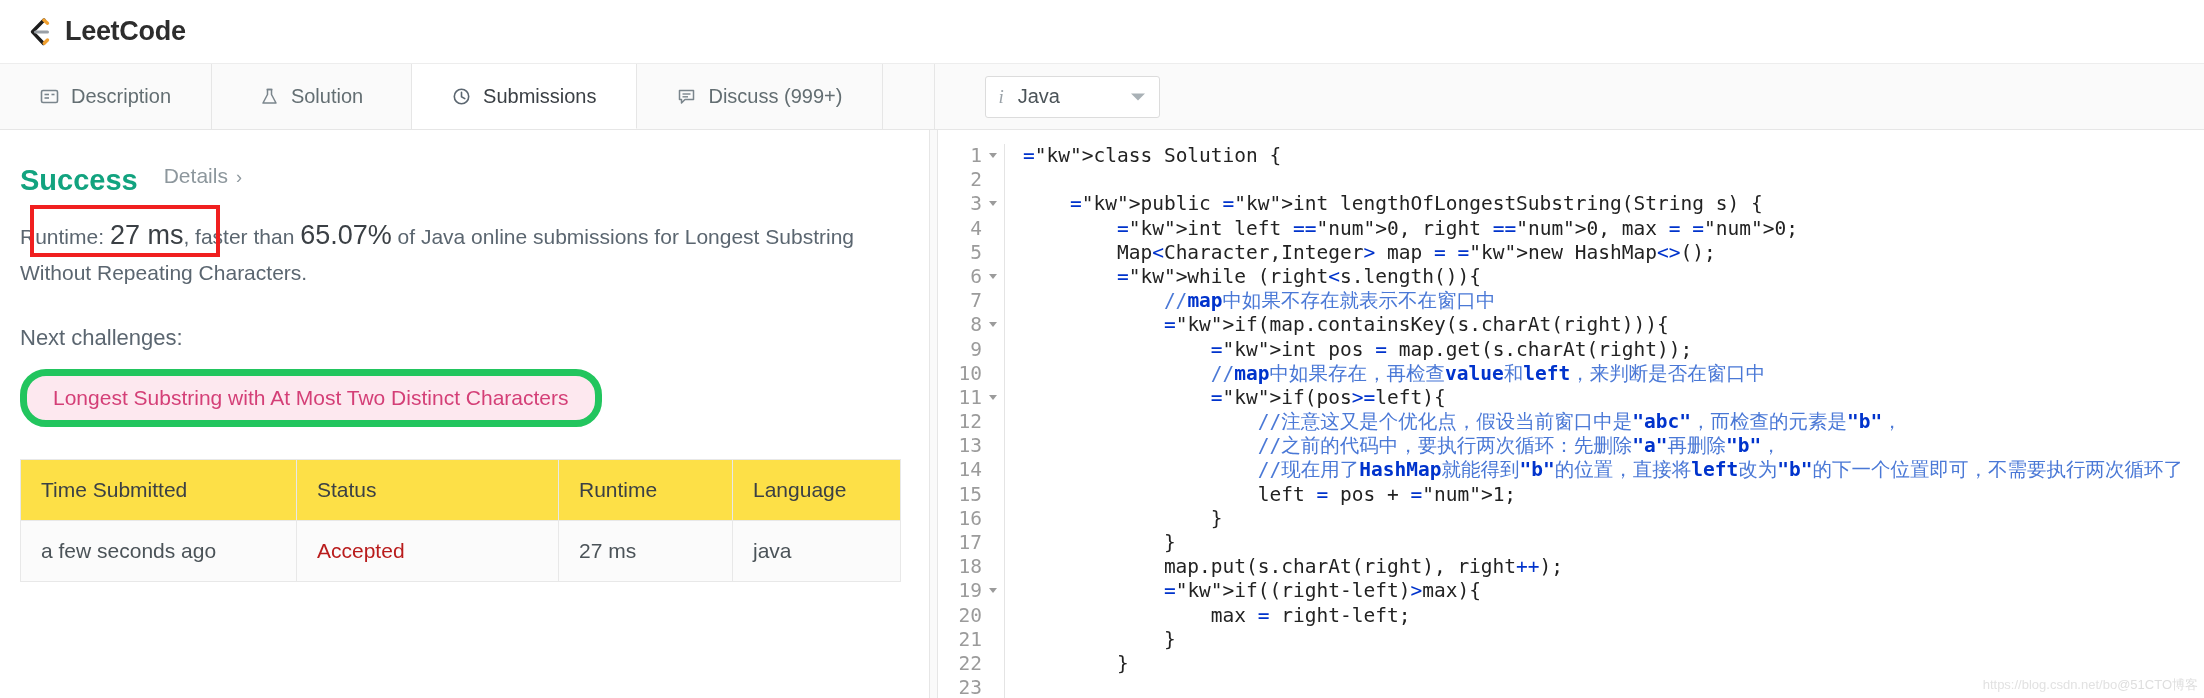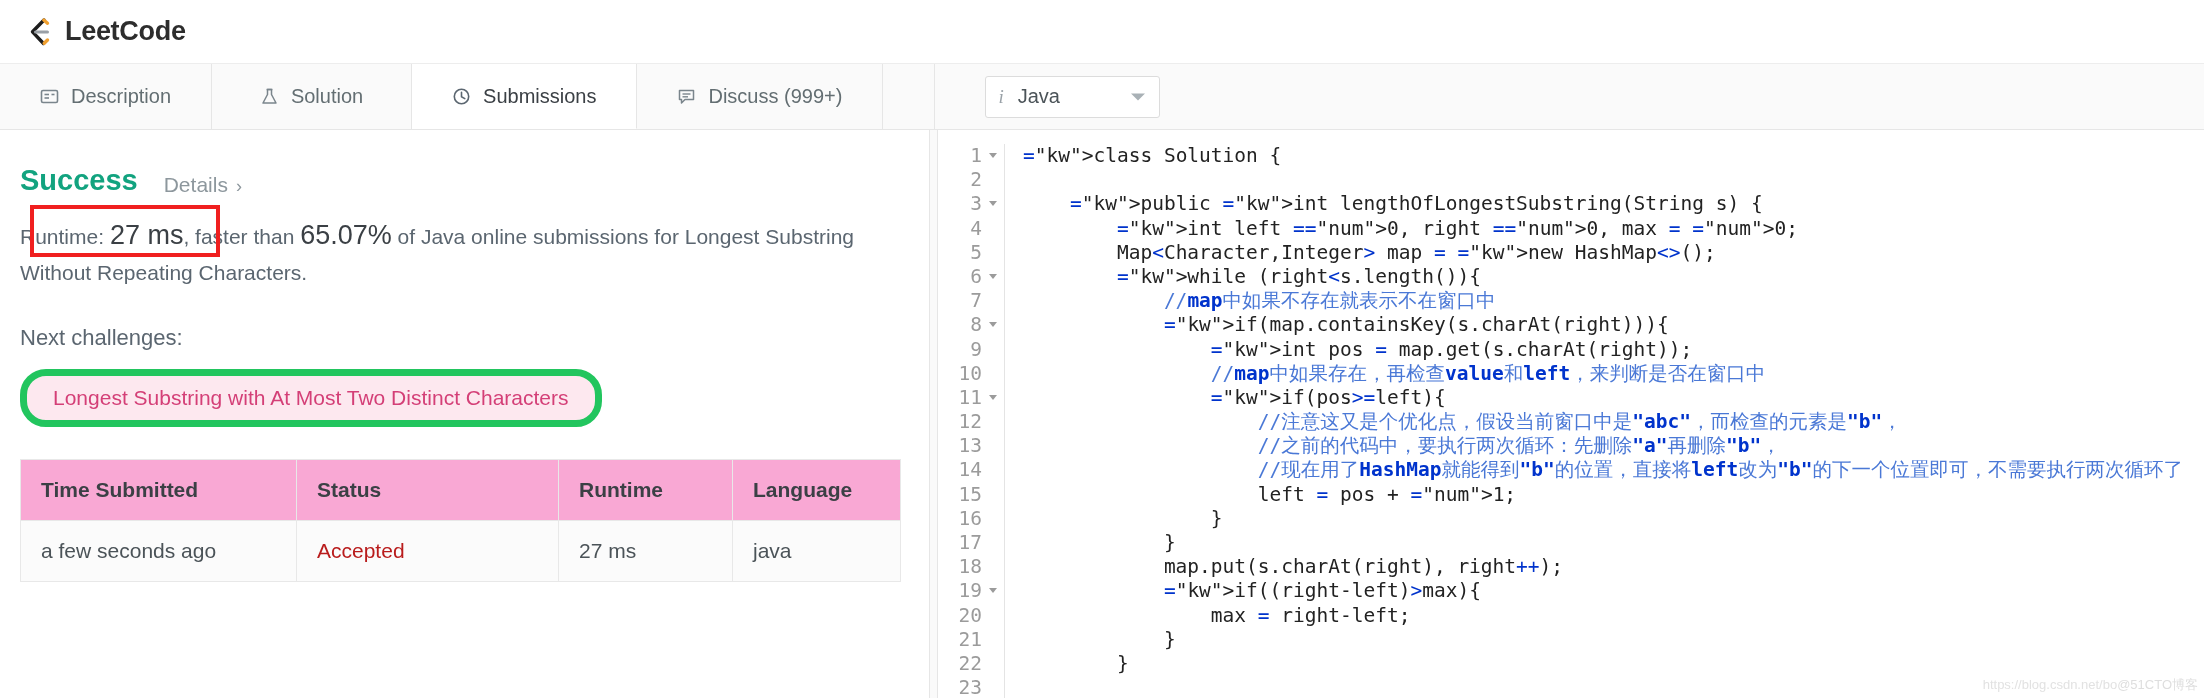--- a/index.html
+++ b/index.html
@@ -81,21 +81,21 @@
     padding: 34px 48px 0 20px;
     border-right: 1px solid #e6e6e6;
   }
   .divider-handle {
     width: 8px; background:#fafafa; border-right:1px solid #e6e6e6;
     position: relative;
   }
   .right-pane { flex: 1; background: #fff; position: relative; overflow: hidden; }
 
   
-  .result-row { display: flex; align-items: flex-end; margin-bottom: 18px; }
+  .result-row { display: flex; align-items: flex-start; margin-bottom: 18px; }
   .success {
     font-size: 29px; font-weight: 700; color: #12a37f; margin-right: 26px;
   }
   .details { font-size: 21px; color: #8d979d; cursor: pointer; }
   .details .chev { margin-left: 8px; font-size: 18px; }
 
   .runtime-block { position: relative; margin-bottom: 14px; }
   .runtime-text {
     font-size: 21px; color: #5b6670; line-height: 1.55; max-width: 840px;
   }
@@ -136,21 +136,21 @@
 
   .table-wrap { margin-top: 32px; width: 880px; }
   table.subs { border-collapse: collapse; width: 880px; table-layout: fixed; }
   table.subs th, table.subs td {
     border: 1px solid #e8e8e8;
     text-align: left;
     padding: 18px 20px;
     font-size: 21px;
     font-weight: 400;
   }
-  table.subs th { color: #3b4045; background:#f9a8d4;font-weight:bold; }
+  table.subs th { color: #3b4045; background:#fde047; }
   table.subs td { color: #4b5358; background: #fbfbfb; }
   table.subs td.accepted { color: #b91c1c; }
   .c1{width:276px;} .c2{width:262px;} .c3{width:174px;} .c4{width:168px;}
 
   
   .code-area {
     display: flex;
     font-family: "DejaVu Sans Mono", monospace;
     font-size: 19.5px;
     line-height: 24.2px;

